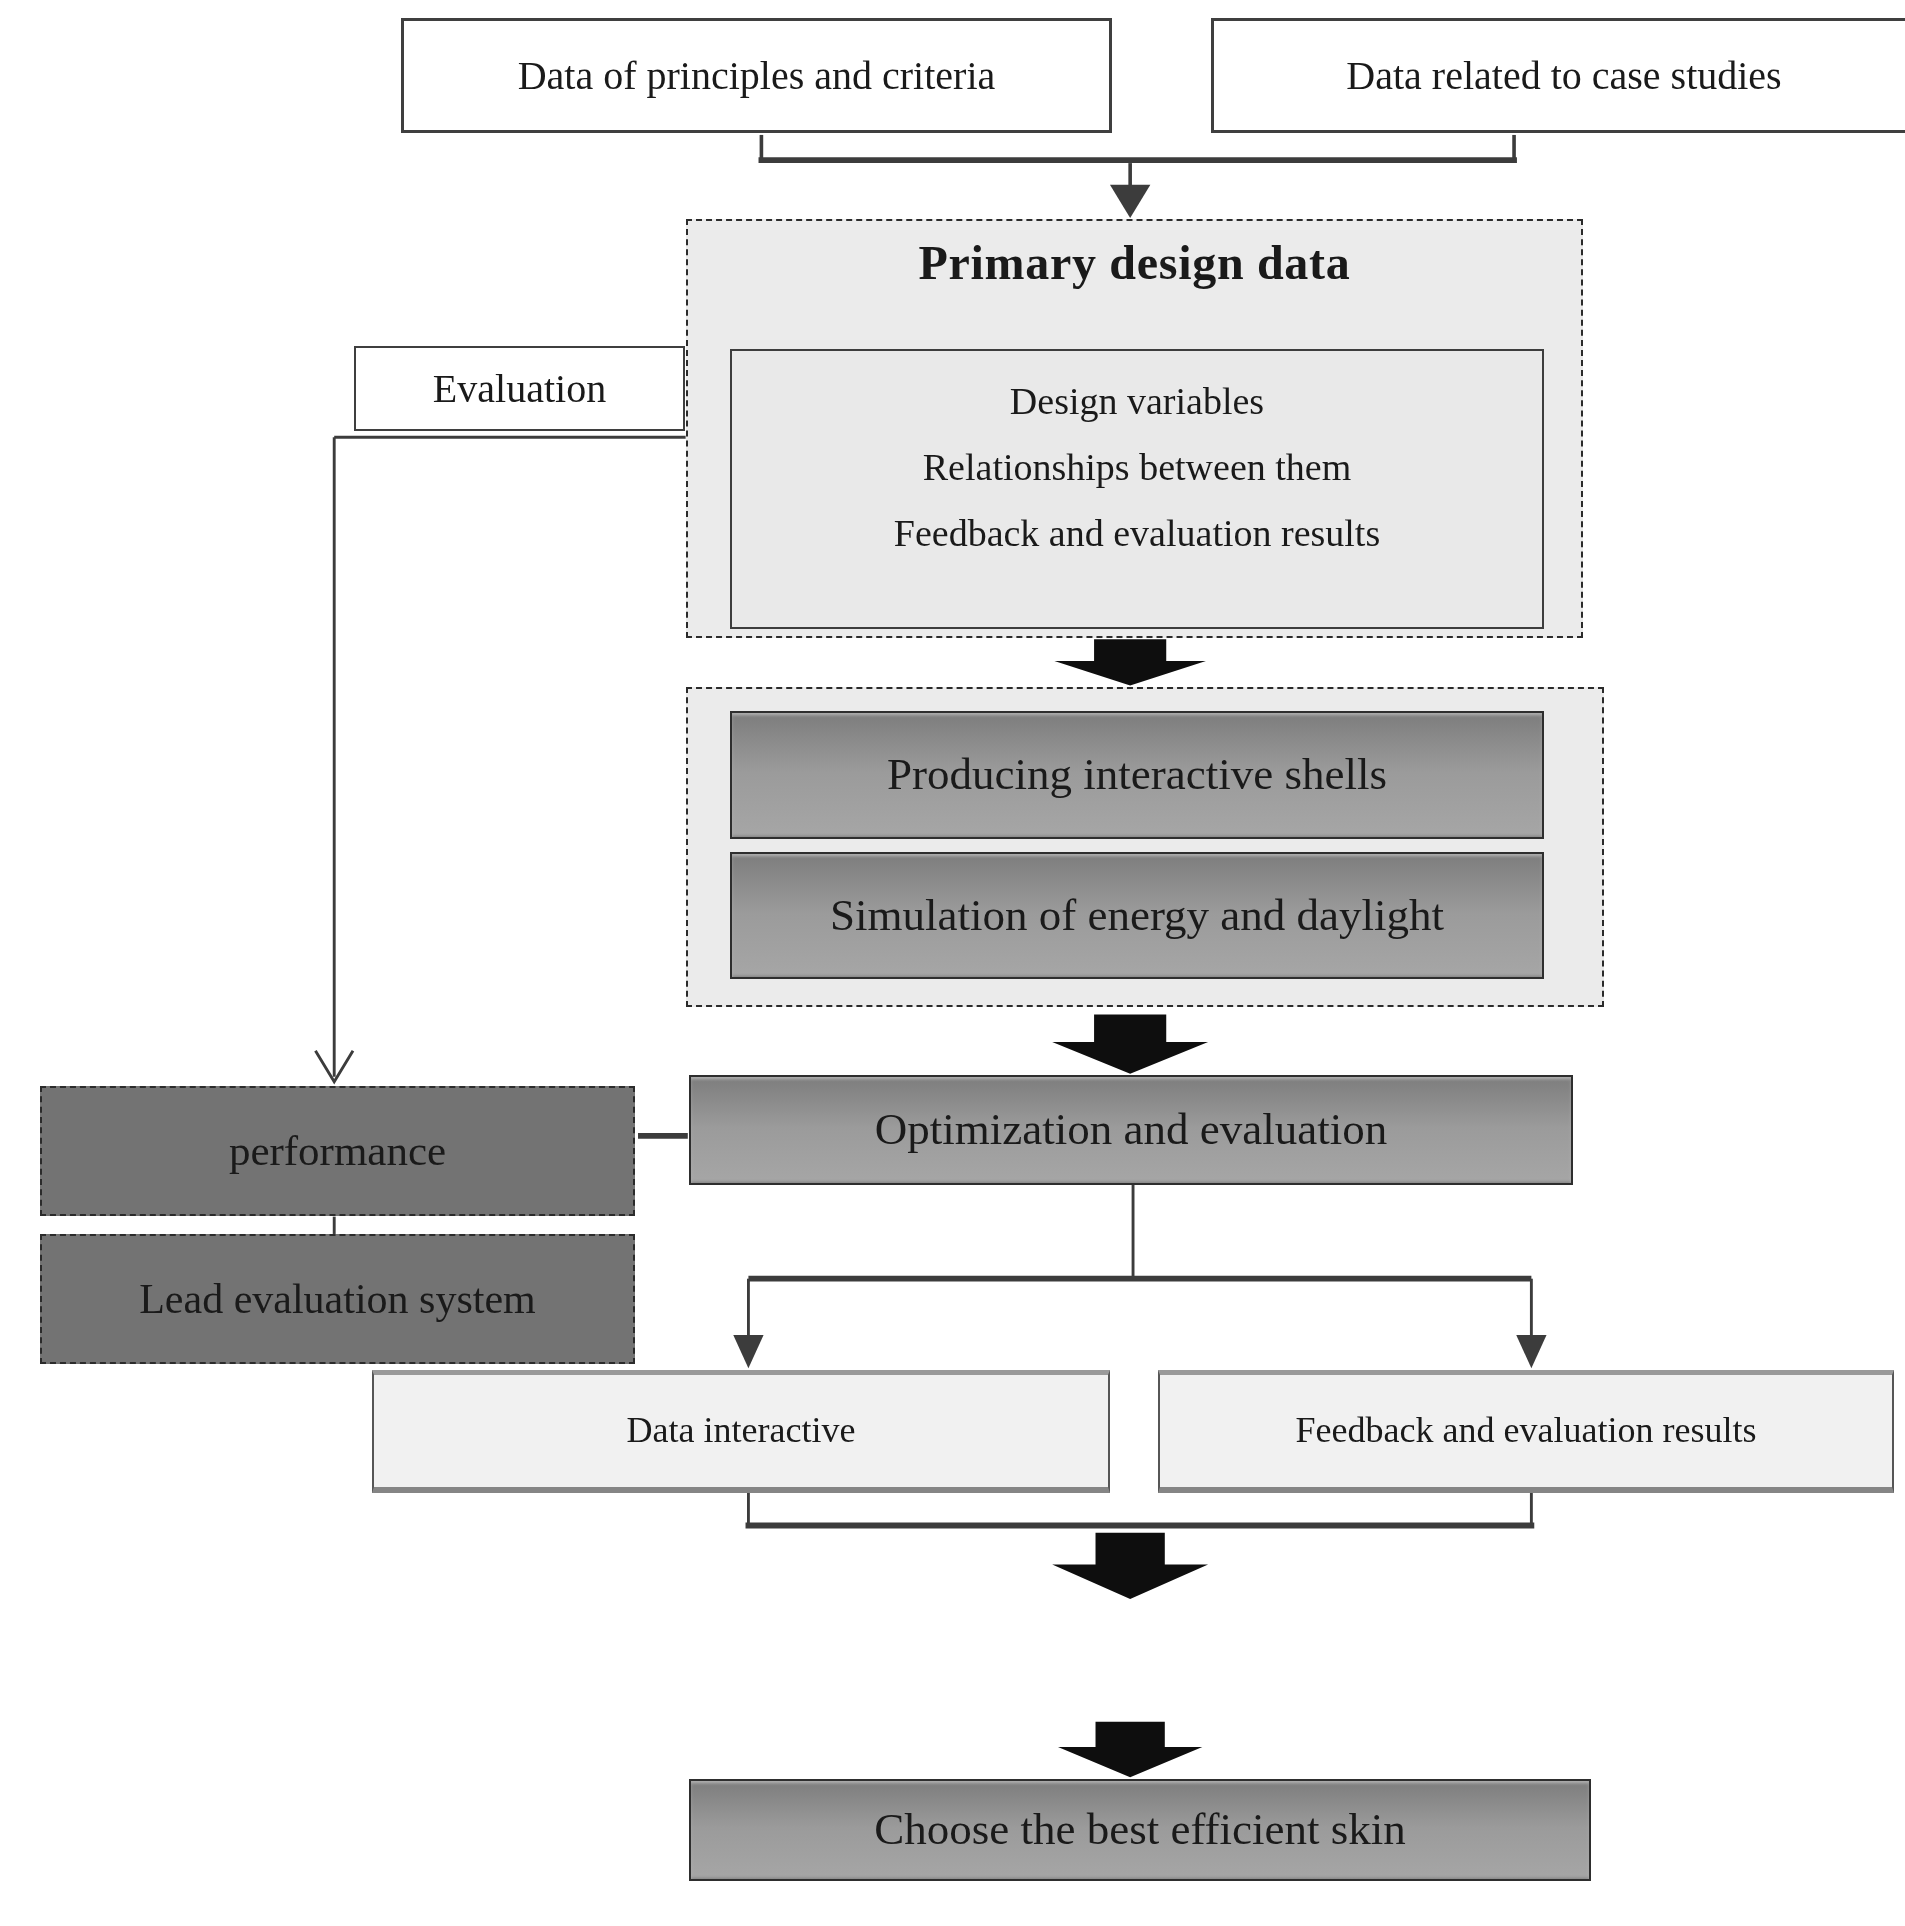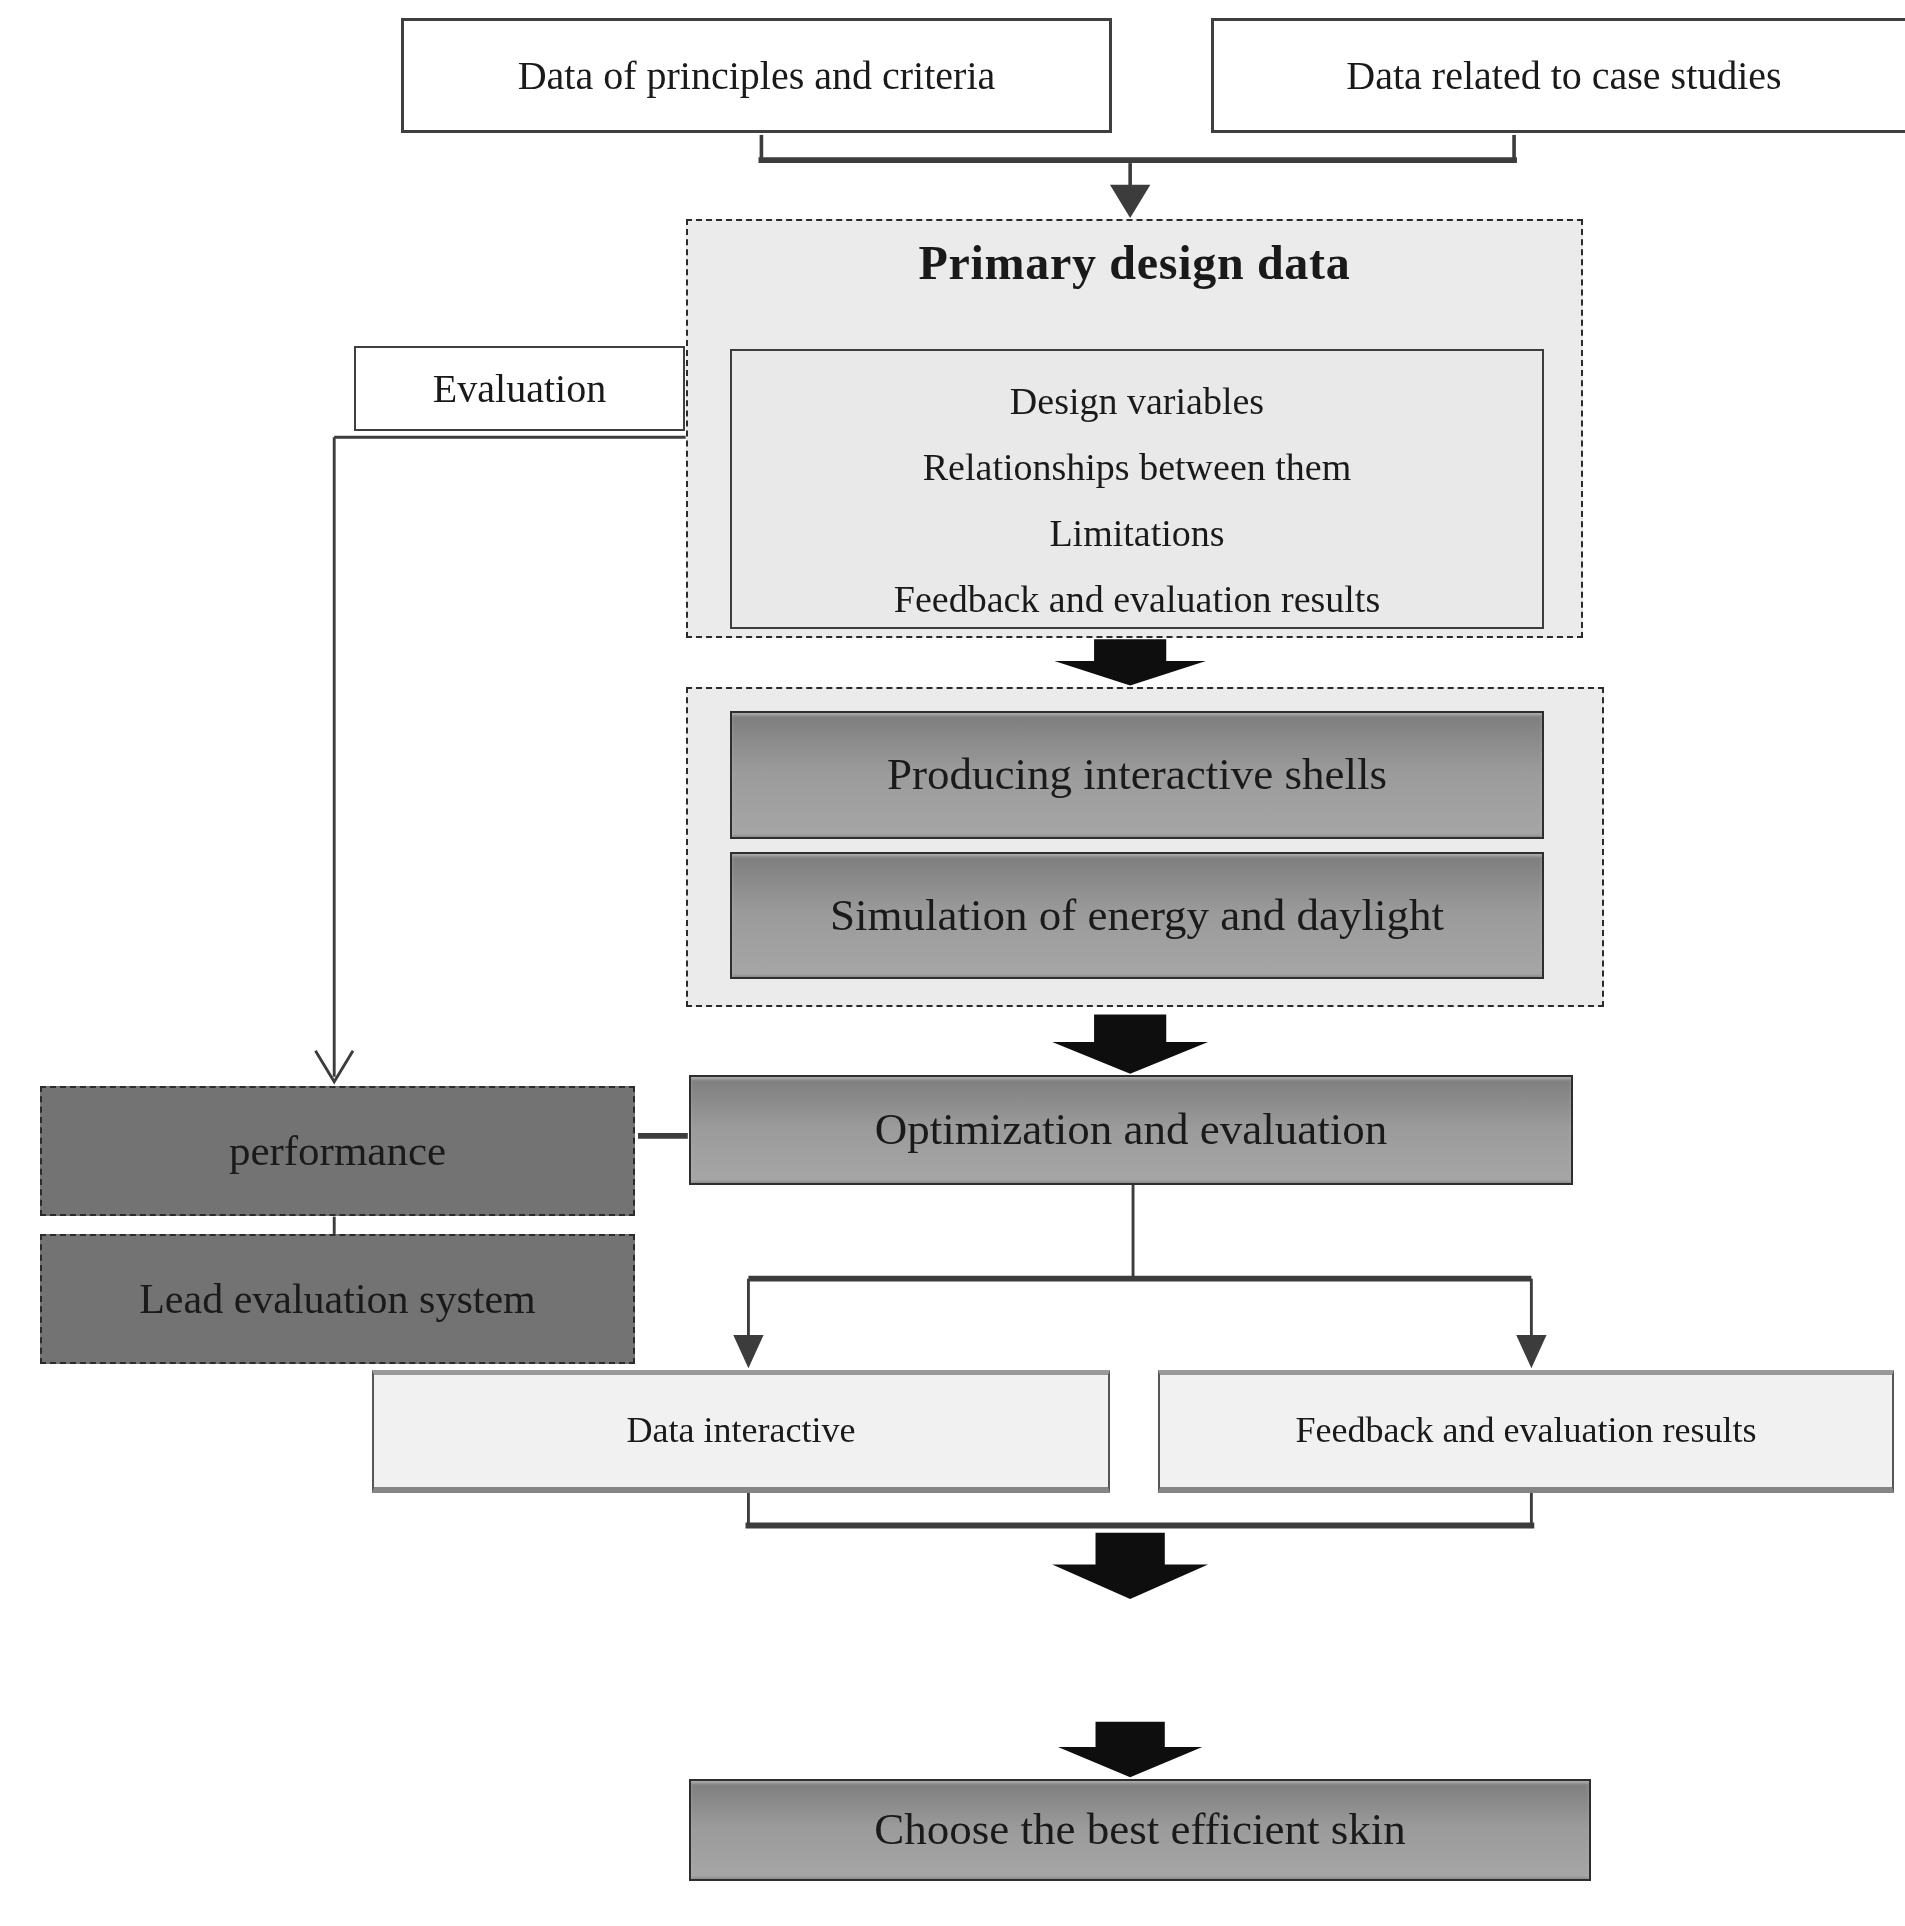--- a/index.html
+++ b/index.html
@@ -74,21 +74,20 @@
   </div>
   <div class="box plain f56" style="left:1211px;top:18px;width:706px;height:115px;">
     <span>Data related to case studies</span>
   </div>
 
   <div class="box panel" style="left:686px;top:219px;width:897px;height:419px;text-decoration:underline;">
     <div class="panel-title">Primary design data</div>
     <div class="inner-list">
       <div class="item-line">Design  variables</div>
       <div class="item-line">Relationships  between  them</div>
-      <div class="item-line">Limitations</div>
       <div class="item-line">Feedback and evaluation  results</div>
     </div>
   </div>
 
   <div class="box plain f56" style="left:354px;top:346px;width:331px;height:85px;border-width:2.9px;">
     <span>Evaluation</span>
   </div>
 
   <div class="box panel" style="left:686px;top:687px;width:918px;height:320px;padding-left:24px;">
     <div class="box dark f62" style="left:42px;top:21.6px;width:814px;height:128px;">

